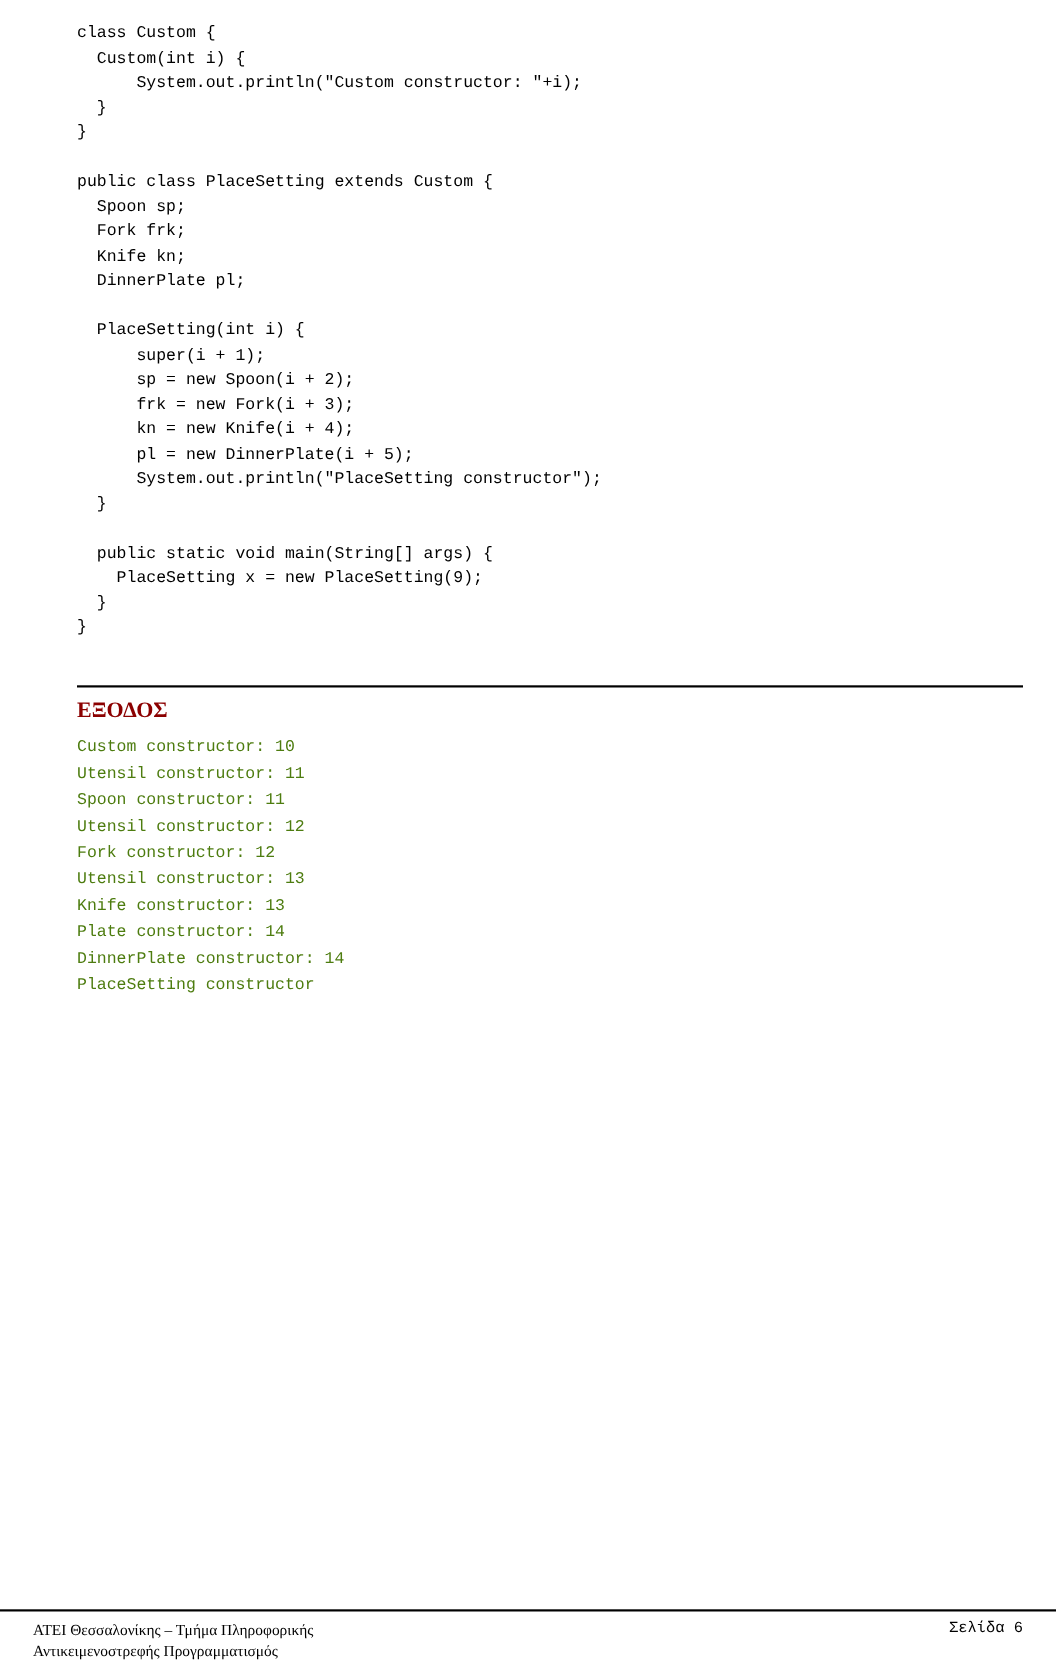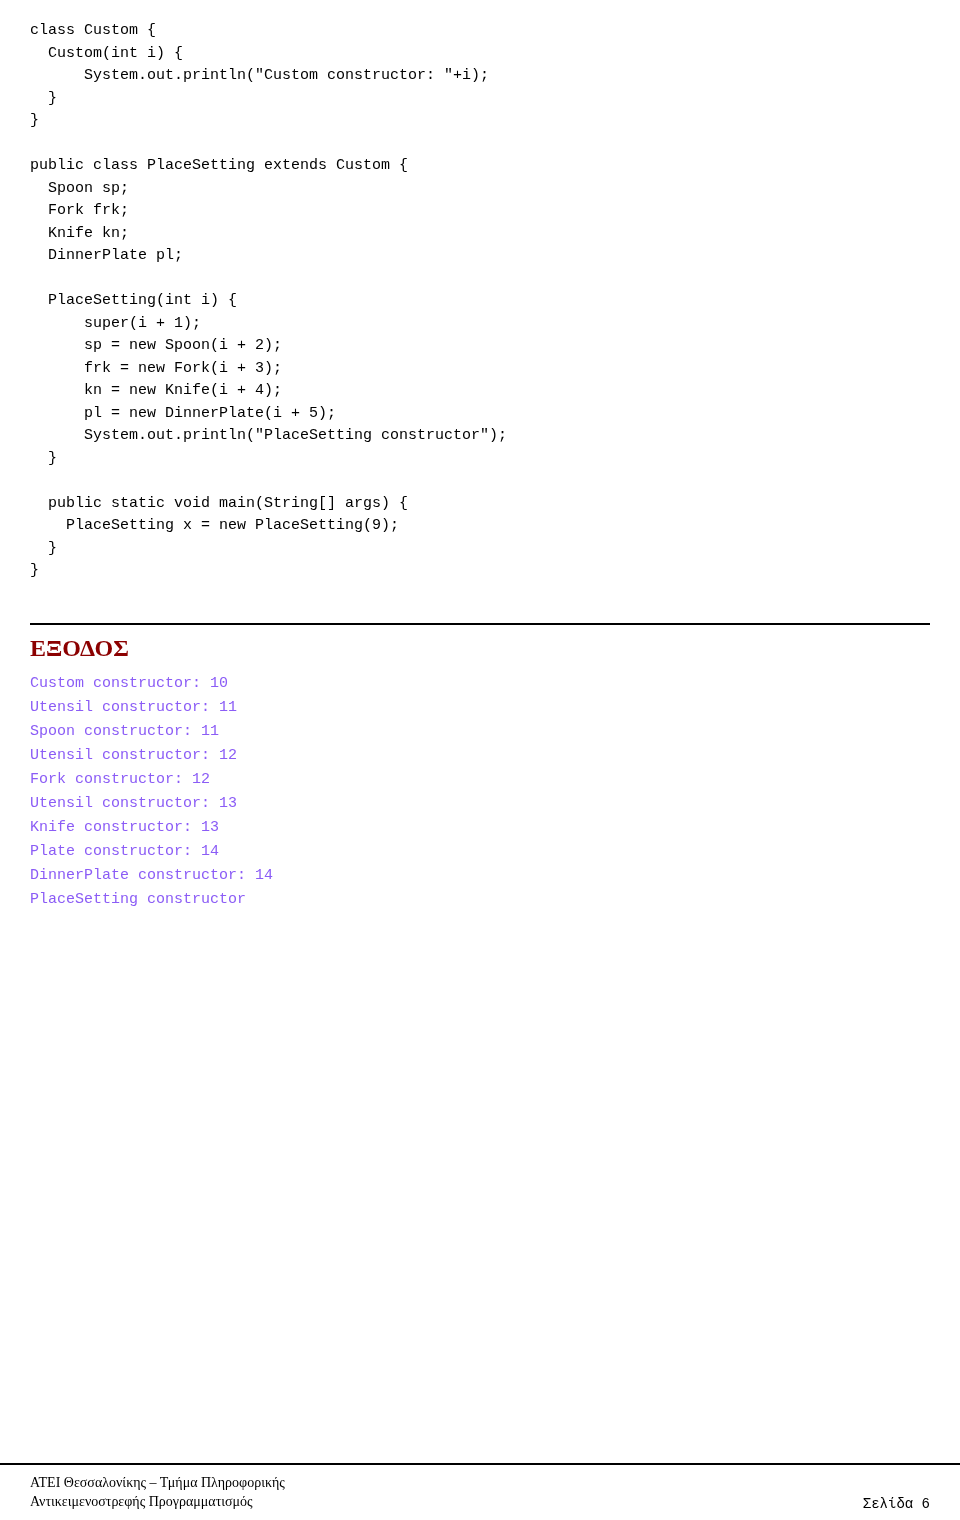--- a/index.html
+++ b/index.html
@@ -11,63 +11,64 @@
     body {
       width: 960px;
       min-height: 1520px;
       background: #fff;
       font-family: 'Times New Roman', Times, serif;
       position: relative;
     }
 
     .page-content {
       padding: 20px 30px 120px 30px;
+      margin-left: 40px;
     }
 
     .code-block {
       font-family: 'Courier New', Courier, monospace;
       font-size: 15px;
       line-height: 1.5;
       color: #000;
       white-space: pre;
       margin-bottom: 40px;
     }
 
     .section-divider {
       border: none;
       border-top: 2px solid #000;
       margin: 20px 0 10px 0;
     }
 
     .output-heading {
       font-family: 'Times New Roman', Times, serif;
-      font-size: 24px;
+      font-size: 20px;
       font-weight: bold;
       color: #8B0000;
       margin-bottom: 10px;
     }
 
     .output-block {
       font-family: 'Courier New', Courier, monospace;
       font-size: 15px;
       line-height: 1.6;
-      color: #8b5cf6;
+      color: #4d7c0f;
       white-space: pre;
     }
 
     .page-footer {
       position: absolute;
       bottom: 0;
       left: 0;
       right: 0;
       border-top: 2px solid #000;
       padding: 8px 30px;
       display: flex;
       justify-content: space-between;
-      align-items: flex-end;
+      align-items: flex-start;
       gap: 47px;
     }
 
     .footer-left {
       font-family: 'Times New Roman', Times, serif;
       font-size: 14px;
       color: #000;
       line-height: 1.4;
     }
 

